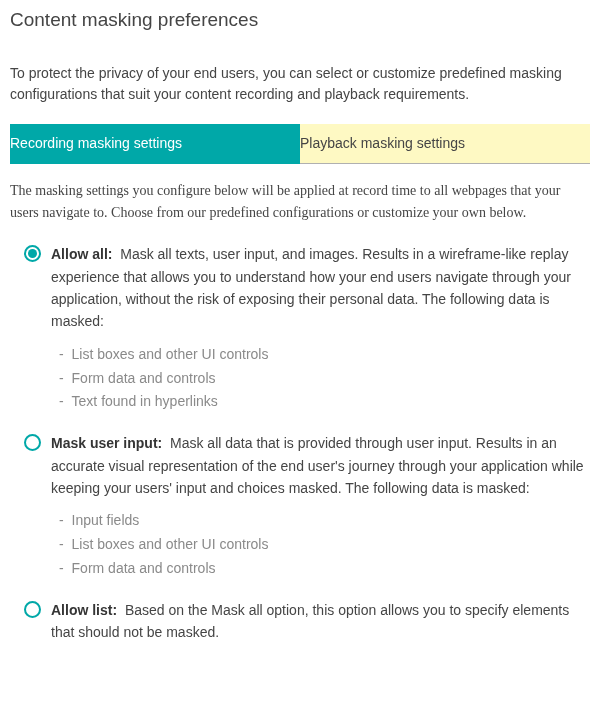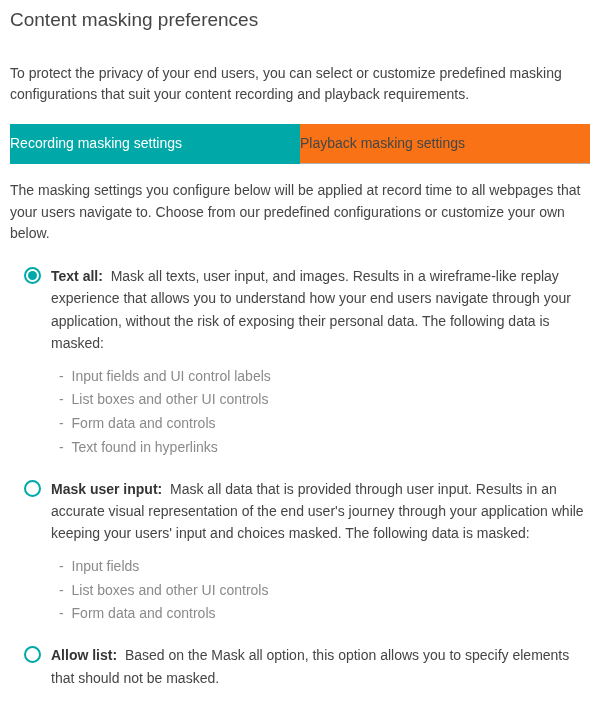--- a/index.html
+++ b/index.html
@@ -38,28 +38,29 @@
       padding: 9px 0;
       font-size: 14px;
       cursor: pointer;
     }
     .tab.active {
       background: #00a8a8;
       color: #ffffff;
       font-weight: 500;
     }
     .tab.inactive {
-      background: #f97316;
+      background: #fef9c3;
       color: #454545;
       border-bottom: 1px solid #b0b0b0;
     }
     .tab-description {
       color: #454545;
       margin-bottom: 20px;
       line-height: 1.55;
+      font-family: Liberation Serif, serif;
     }
     .option {
       display: flex;
       align-items: flex-start;
       margin-bottom: 18px;
       padding-left: 14px;
     }
     .radio-wrapper {
       flex-shrink: 0;
       margin-top: 2px;
@@ -123,24 +124,23 @@
 <p class="tab-description">The masking settings you configure below will be applied at record time to all webpages that your users navigate to. Choose from our predefined configurations or customize your own below.</p>
 
 <div class="option">
   <div class="radio-wrapper">
     <div class="radio-outer">
       <div class="radio-inner"></div>
     </div>
   </div>
   <div class="option-content">
     <div class="option-text">
-      <span class="option-label">Text all:</span>&nbsp;&nbsp;<span class="option-desc">Mask all texts, user input, and images. Results in a wireframe-like replay experience that allows you to understand how your end users navigate through your application, without the risk of exposing their personal data. The following data is masked:</span>
+      <span class="option-label">Allow all:</span>&nbsp;&nbsp;<span class="option-desc">Mask all texts, user input, and images. Results in a wireframe-like replay experience that allows you to understand how your end users navigate through your application, without the risk of exposing their personal data. The following data is masked:</span>
     </div>
     <ul class="sub-list">
-      <li>Input fields and UI control labels</li>
       <li>List boxes and other UI controls</li>
       <li>Form data and controls</li>
       <li>Text found in hyperlinks</li>
     </ul>
   </div>
 </div>
 
 <div class="option">
   <div class="radio-wrapper">
     <div class="radio-outer"></div>

